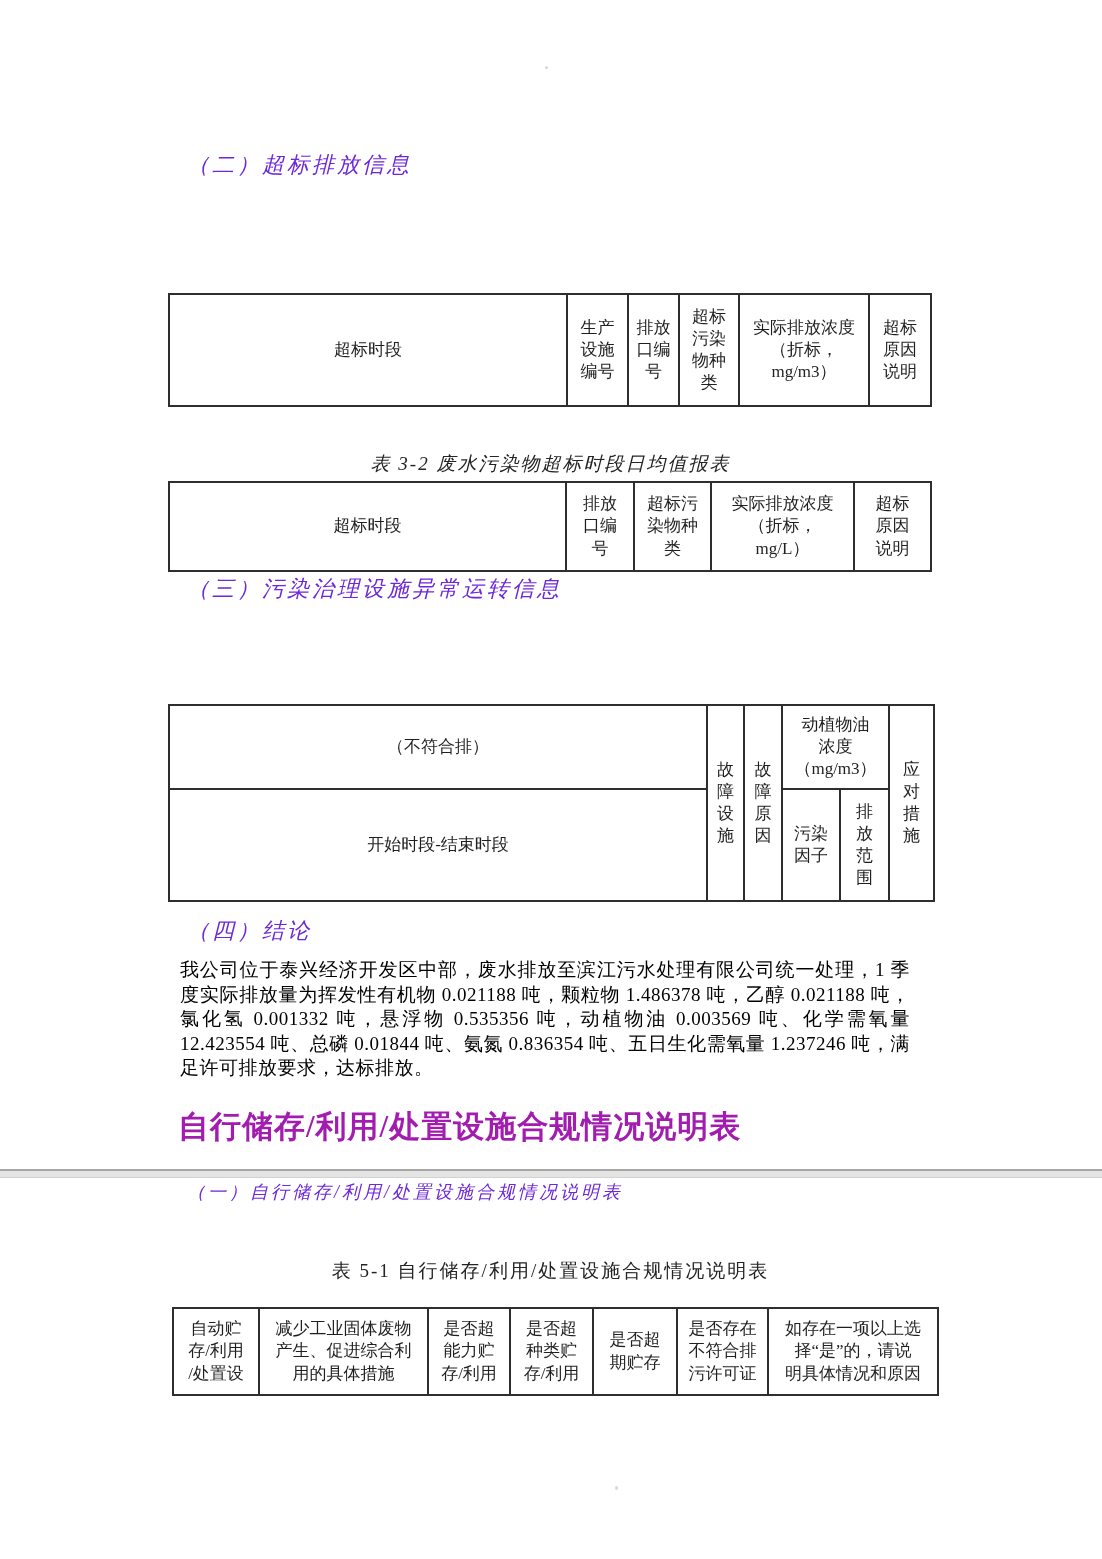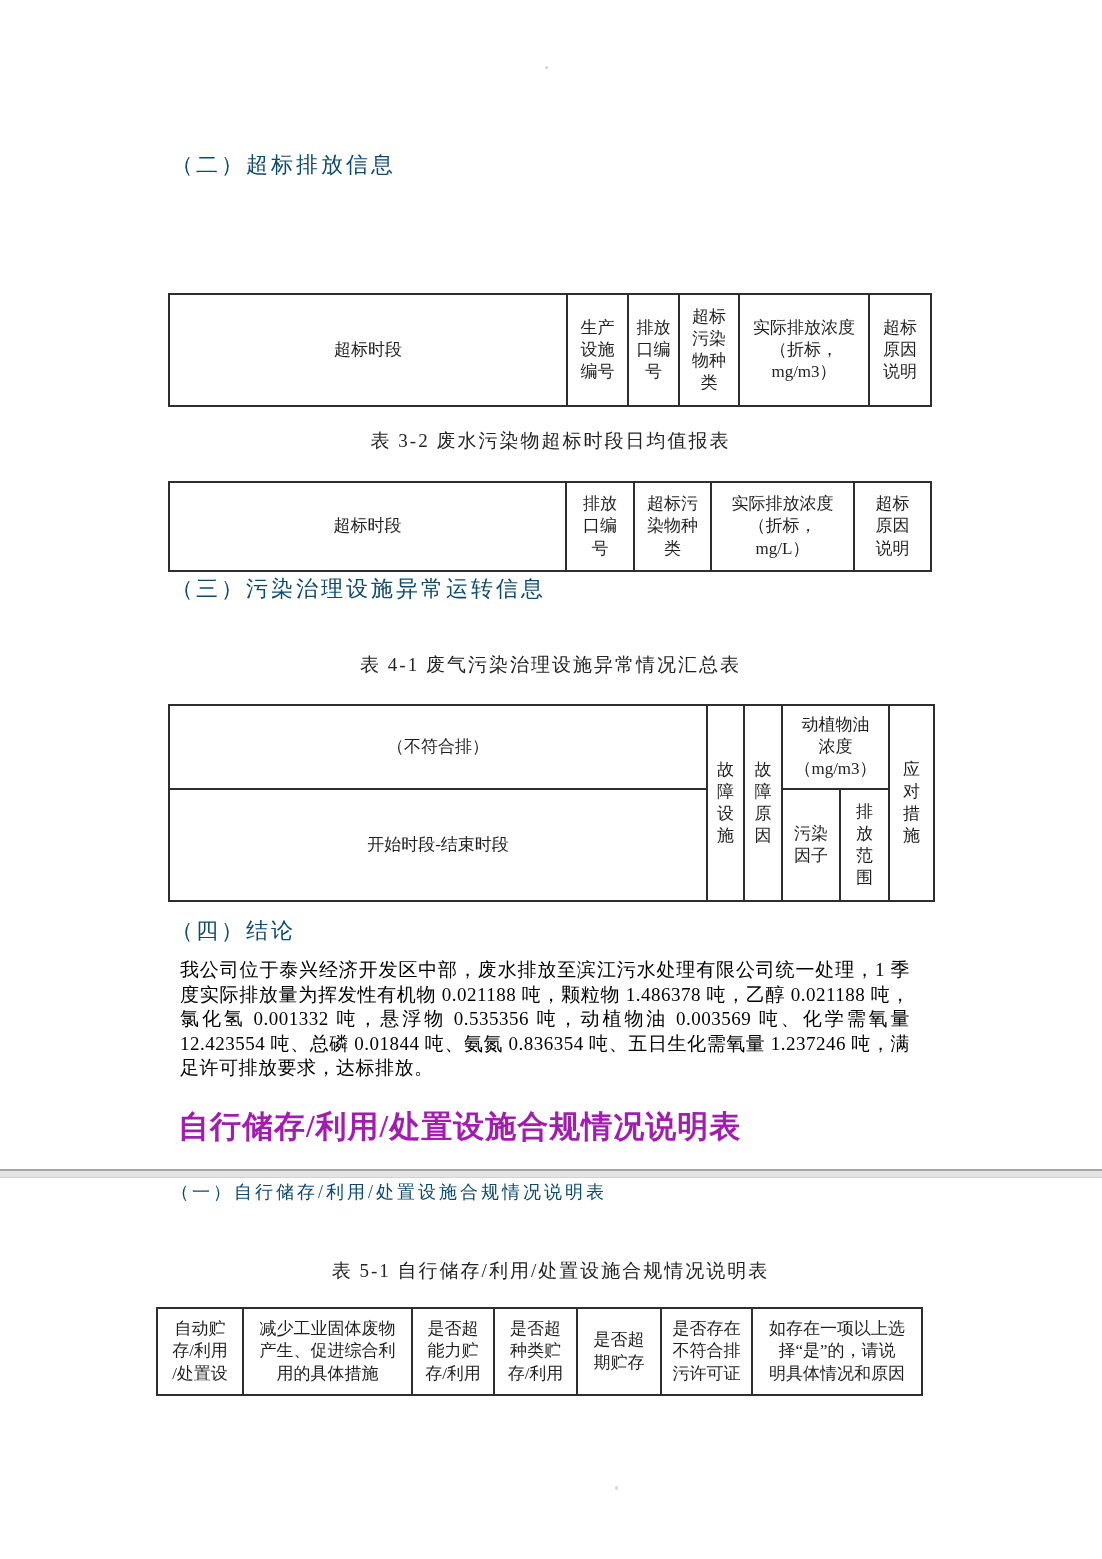--- a/index.html
+++ b/index.html
@@ -7,25 +7,26 @@
     position:relative;
     width:1102px;
     height:1559px;
     background:#ffffff;
     font-family:"Liberation Serif","DejaVu Serif",serif;
     color:#1c1c1c;
     overflow:hidden;
   }
   .sec-h {
     position:absolute;
-    left:171px;
+    left:187px;
     font-size:22px;
     letter-spacing:3px;
-    color:#0c4a6e;
+    color:#6d28d9;
     white-space:nowrap;
+    font-style:italic;
   }
   .tbl-title {
     position:absolute;
     left:168px;
     width:765px;
     text-align:center;
     font-size:19px;
     letter-spacing:2px;
     color:#242424;
     white-space:nowrap;
@@ -115,21 +116,21 @@
       <td>实际排放浓度
 （折标，
 mg/m3）</td>
       <td>超标
 原因
 说明</td>
     </tr>
   </tbody>
     </table>
 
-  <div class="tbl-title" style="top:428px;">表 3-2 废水污染物超标时段日均值报表</div>
+  <div class="tbl-title" style="top:451px;font-style:italic;">表 3-2 废水污染物超标时段日均值报表</div>
 
   <table class="doc" style="left:168px; top:481px; width:762px; height:89px;">
     <colgroup>
       <col style="width:397px">
         <col style="width:68px">
         <col style="width:77px">
       <col style="width:143px">
         <col style="width:77px">
     </colgroup>
     <tbody>
@@ -146,21 +147,20 @@
 mg/L）</td>
       <td>超标
 原因
 说明</td>
     </tr>
   </tbody>
     </table>
 
   <div class="sec-h" style="top:574px;">（三）污染治理设施异常运转信息</div>
 
-  <div class="tbl-title" style="top:652px;">表 4-1 废气污染治理设施异常情况汇总表</div>
 
   <table class="doc" style="left:168px; top:704px; width:765px; height:196px;">
     <colgroup>
       <col style="width:538px">
         <col style="width:37px">
         <col style="width:38px">
       <col style="width:58px">
         <col style="width:49px">
         <col style="width:45px">
     </colgroup>
@@ -200,21 +200,21 @@
   <div class="conclusion">我公司位于泰兴经济开发区中部，废水排放至滨江污水处理有限公司统一处理，1 季度实际排放量为挥发性有机物 0.021188 吨，颗粒物 1.486378 吨，乙醇 0.021188 吨，氯化氢 0.001332 吨，悬浮物 0.535356 吨，动植物油 0.003569 吨、化学需氧量 12.423554 吨、总磷 0.01844 吨、氨氮 0.836354 吨、五日生化需氧量 1.237246 吨，满足许可排放要求，达标排放。</div>
 
   <div class="chapter">自行储存/利用/处置设施合规情况说明表</div>
 
   <div class="band"></div>
 
   <div class="sec-h" style="top:1180px; font-size:18px;">（一）自行储存/利用/处置设施合规情况说明表</div>
 
   <div class="tbl-title" style="top:1258px;">表 5-1 自行储存/利用/处置设施合规情况说明表</div>
 
-  <table class="doc" style="left:156px; top:1307px; width:765px; height:87px;">
+  <table class="doc" style="left:172px; top:1307px; width:765px; height:87px;">
     <colgroup>
       <col style="width:86px">
         <col style="width:169px">
         <col style="width:82px">
       <col style="width:83px">
         <col style="width:84px">
         <col style="width:91px">
       <col style="width:170px">
     </colgroup>
     <tbody>

